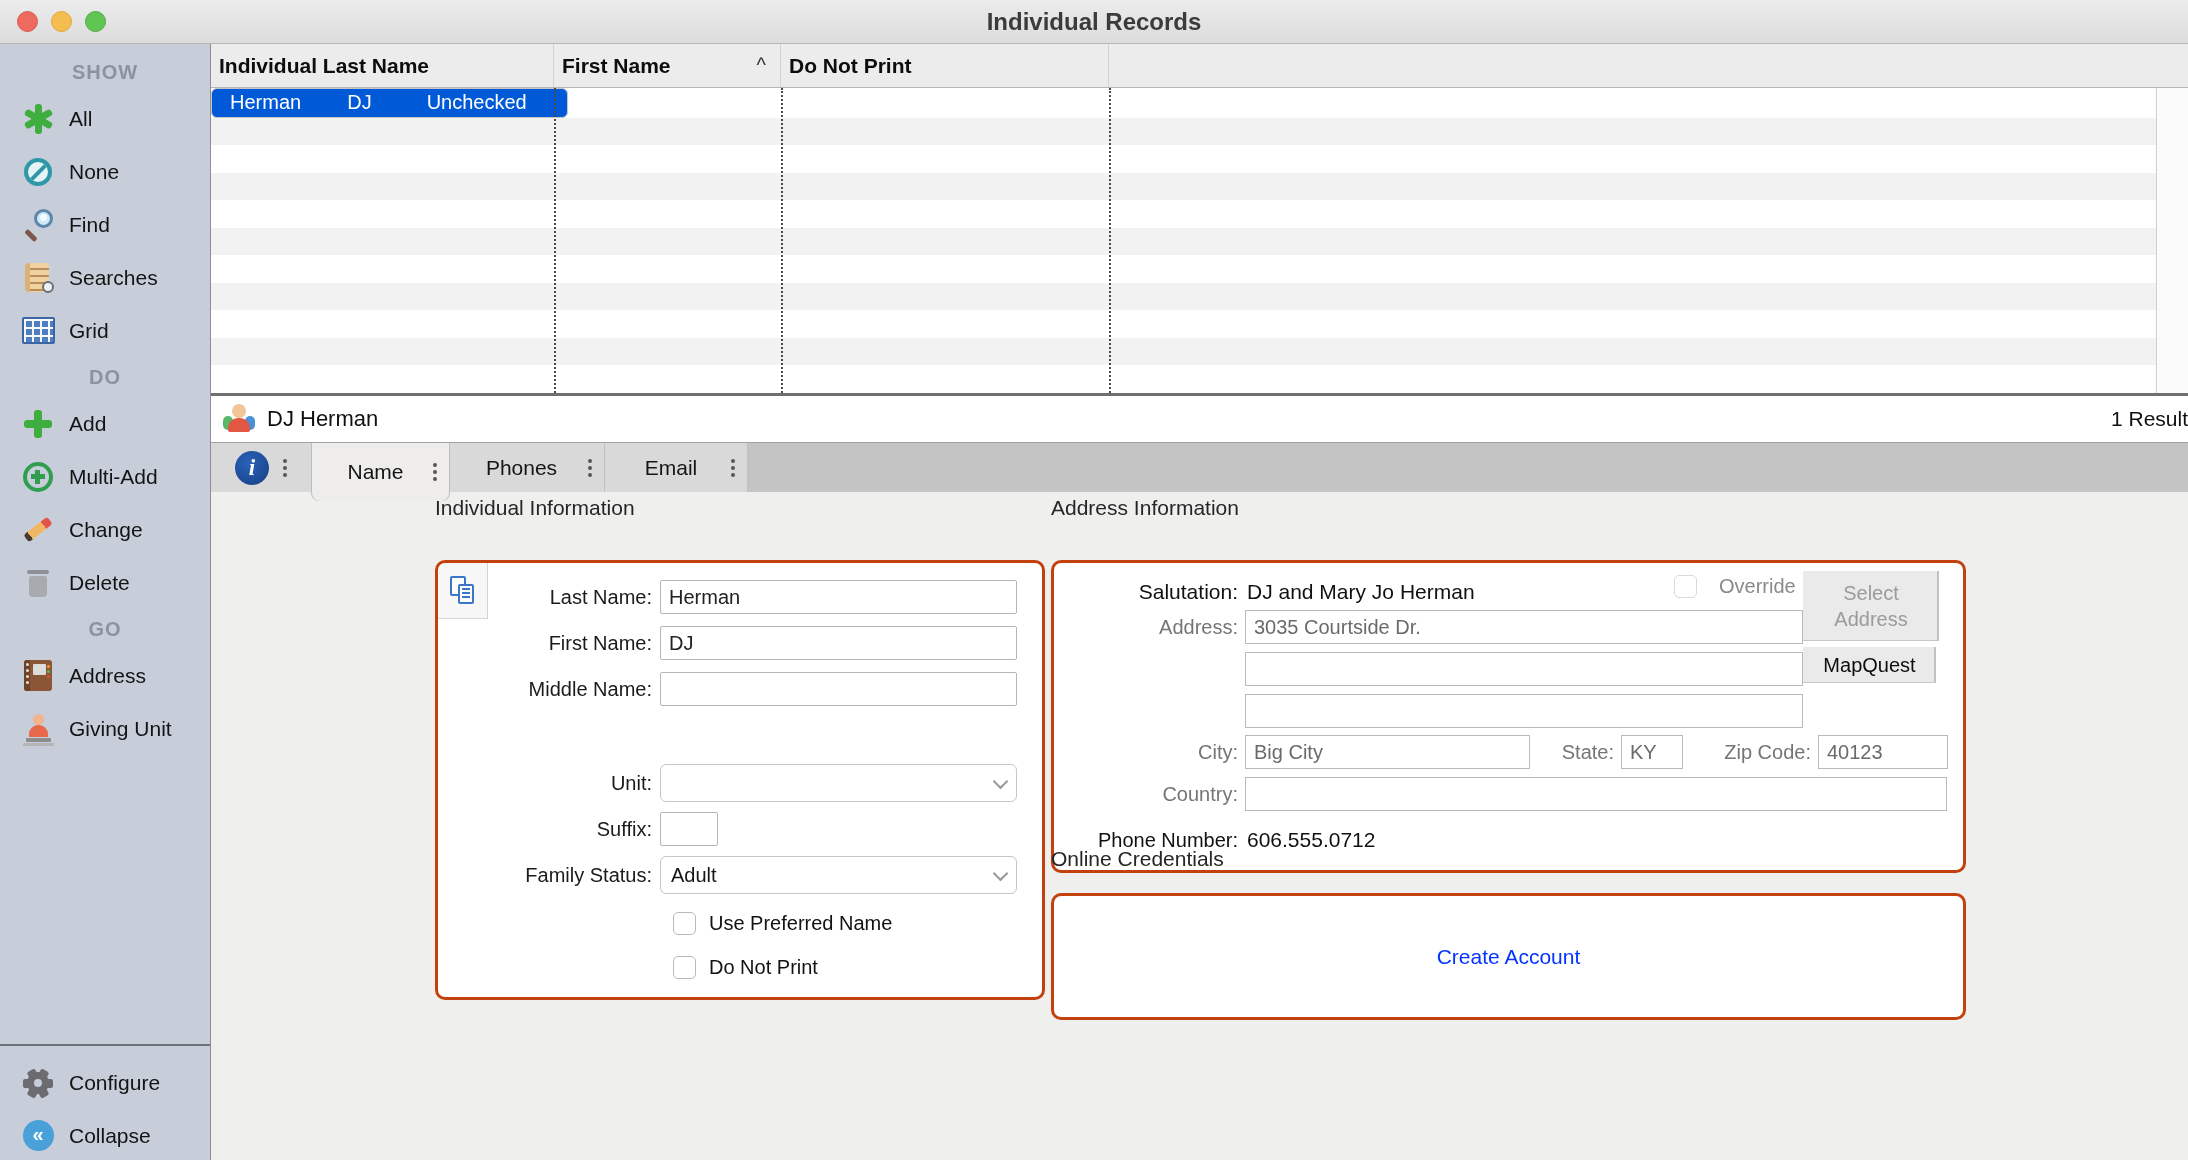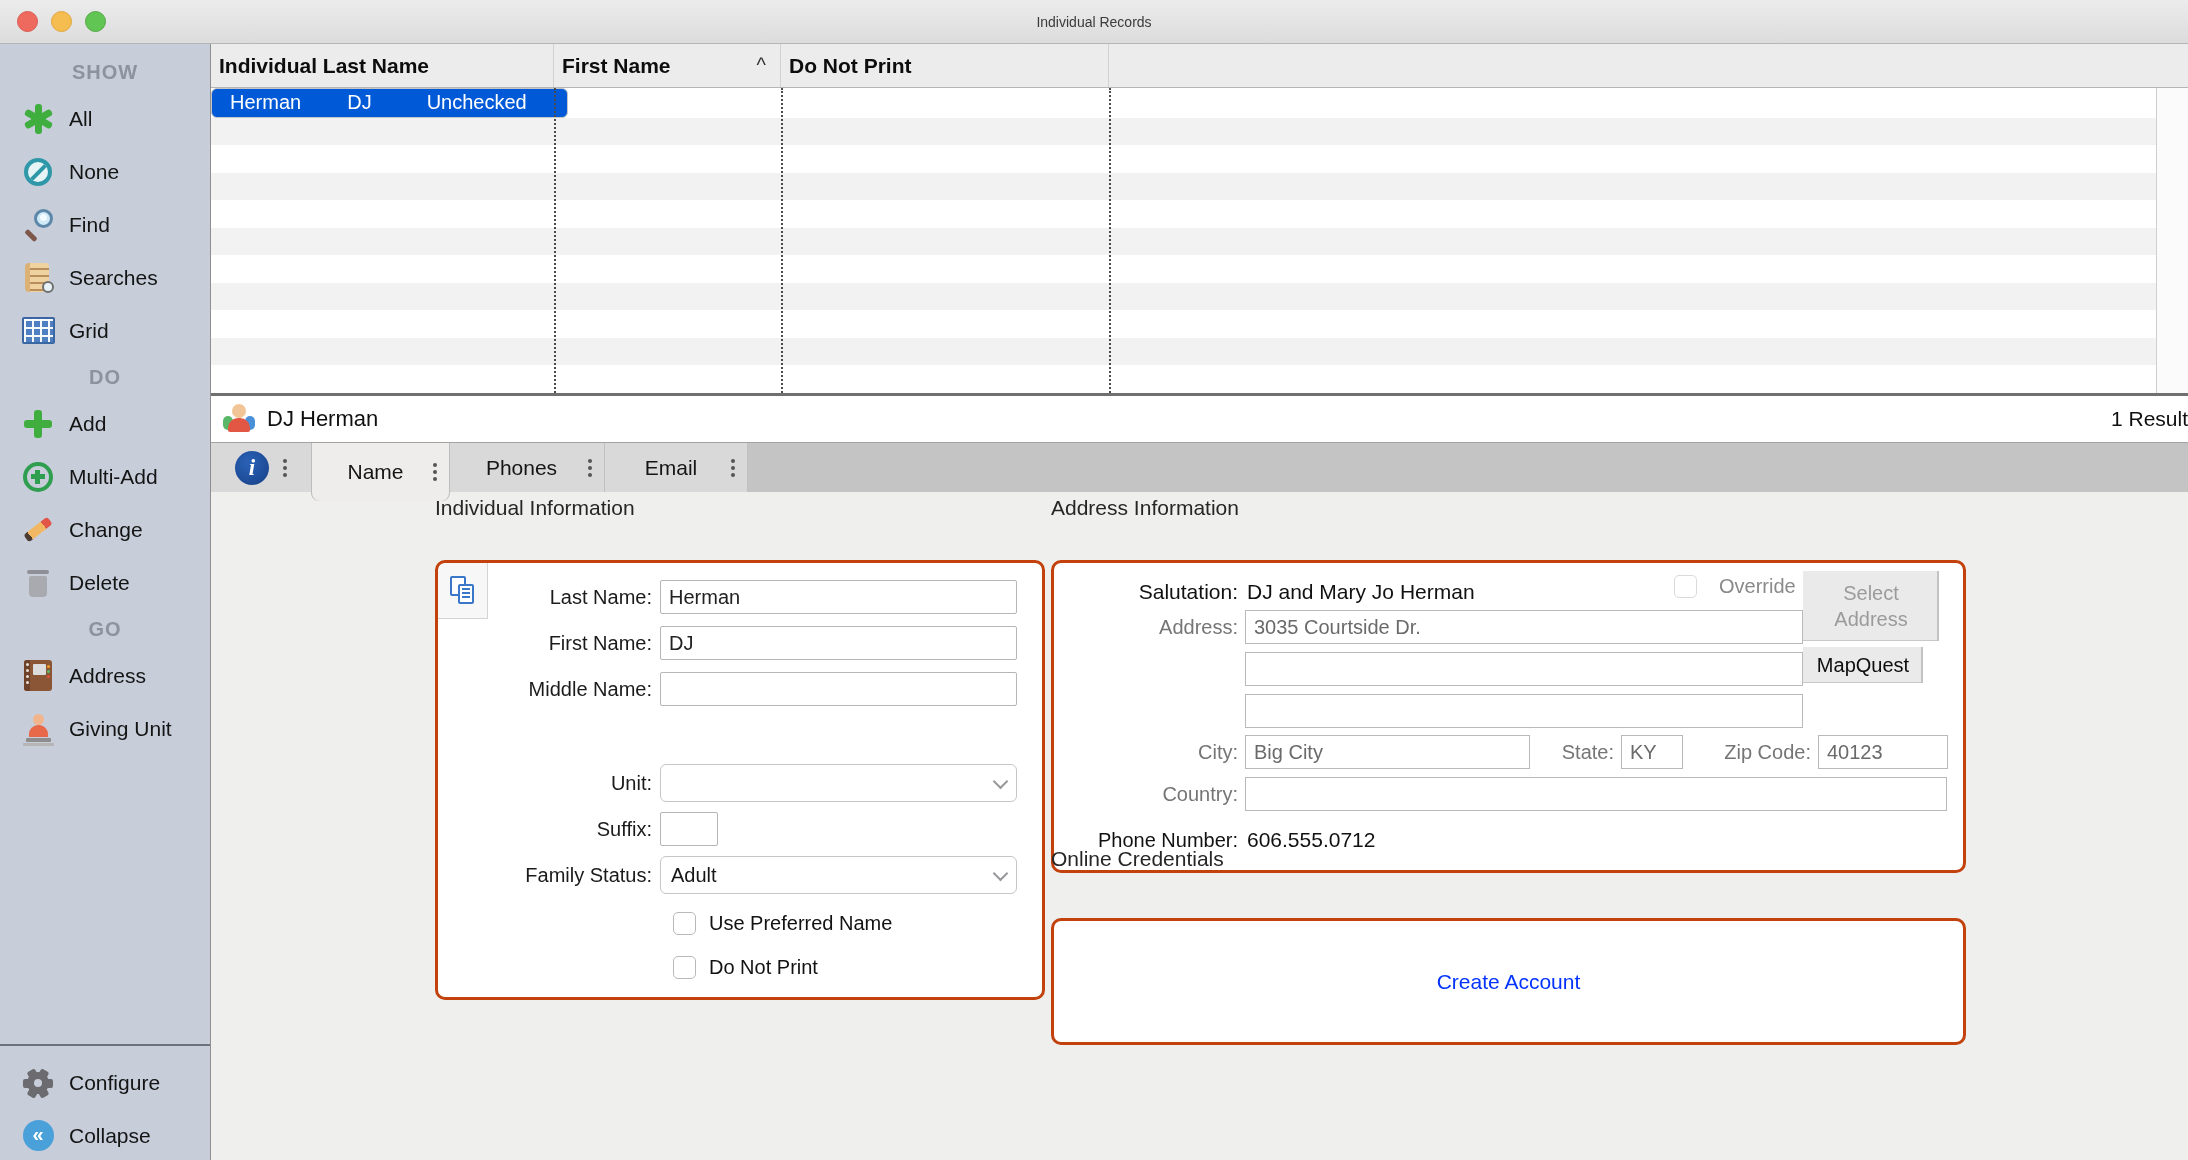--- a/index.html
+++ b/index.html
@@ -9,21 +9,21 @@
   
   .titlebar { position:absolute; left:0; top:0; width:2188px; height:44px;
     background:linear-gradient(#ececec,#dddcdc); border-bottom:1px solid #b6b6b6;
     display:flex; align-items:center; }
   .traffic { display:flex; gap:13px; padding-left:17px; }
   .tl { width:21px; height:21px; border-radius:50%; display:inline-block; }
   .tl.red    { background:#ee6a5f; border:1px solid #d95950; }
   .tl.yellow { background:#f5bd4f; border:1px solid #dfa73c; }
   .tl.green  { background:#61c554; border:1px solid #52a843; }
   .win-title { position:absolute; left:0; right:0; text-align:center;
-    font-size:14px; font-weight:normal; color:#3b3b3b; }
+    font-size:24px; font-weight:bold; color:#3b3b3b; }
 
   
   .sidebar { position:absolute; left:0; top:44px; width:211px; height:1116px;
     background:#c7ceda; border-right:1px solid #8e8e8e; padding-top:8px; }
   .side-sec { height:40px; display:flex; align-items:center; justify-content:center;
     font-size:20px; font-weight:bold; color:#8d939e; letter-spacing:1px; }
   .side-item { height:53px; display:flex; align-items:center; cursor:default; }
   .side-item .ibox { width:36px; height:36px; margin:0 13px 0 20px; position:relative;
     display:flex; align-items:center; justify-content:center; flex:none; }
   .side-label { font-size:21px; color:#141414; }
@@ -145,21 +145,21 @@
   .tab.t-name { width:137px; } .tab.t-phones { width:156px; } .tab.t-email { width:143px; }
   .tab.active { background:#eeedec; height:58px; z-index:3; border-radius:0 0 8px 8px;
     border-right:none; box-shadow:1px 0 0 #bdbdbd,-1px 0 0 #bdbdbd; }
 
   
   .content { position:absolute; left:211px; top:492px; width:1977px; height:668px; background:#efefee; }
   .gtitle { position:absolute; font-size:21px; color:#262626; }
   .panel { position:absolute; background:#fff; border:3px solid #c2410c; border-radius:10px;margin-top:35px; }
   .p-indiv { left:224px; top:33px; width:610px; height:440px; }
   .p-addr  { left:840px; top:33px; width:915px; height:313px; }
-  .p-online{ left:840px; top:391px; width:915px; height:127px;
+  .p-online{ left:840px; top:366px; width:915px; height:127px;
     display:flex; align-items:center; justify-content:center; }
 
   .copy-cell { position:absolute; left:0; top:0; width:50px; height:56px; background:#f7f7f7;
     border-right:1px solid #d4d4d4; border-bottom:1px solid #d4d4d4; border-radius:10px 0 0 0;
     display:flex; align-items:center; justify-content:center; }
   .copy-i { position:relative; width:26px; height:30px; }
   .copy-i .d1,.copy-i .d2 { position:absolute; width:16px; height:20px; background:#fff;
     border:2px solid #3a77c8; border-radius:2px; }
   .copy-i .d1 { left:0; top:0; } .copy-i .d2 { left:8px; top:8px; }
   .copy-i .d2 i { display:block; margin:2px 0 0 2px; width:8px; height:2px; background:#3a77c8; }
@@ -186,21 +186,21 @@
   .aval { margin-left:9px; font-size:21px; color:#111; }
   input.afld { height:34px; border:1px solid #b9b9b9; background:#fff; font-size:20px; color:#6a6a6a;
     padding:0 8px; margin-left:7px; font-family:inherit; outline:none; }
   .aw558 { width:558px; } .aw285 { width:285px; } .aw62 { width:62px; } .aw130 { width:130px; } .aw702 { width:702px; }
   .ov { position:absolute; left:620px; top:12px; display:flex; align-items:center; gap:22px; }
   .ovlabel { font-size:20px; color:#8a8a8a; }
   .gbtn { position:absolute; background:#ebeaea; box-shadow:inset -2px 0 0 #c2c2c2, inset 0 -1px 0 #c8c8c8;
     display:flex; align-items:center; justify-content:center; text-align:center;
     font-size:20px; line-height:1.3; cursor:default; }
   .btn-seladdr { left:749px; top:8px; width:136px; height:70px; color:#9b9b9b; padding:0 14px; }
-  .btn-mapq   { left:749px; top:84px; width:120px; height:36px; color:#0d0d0d; }
+  .btn-mapq   { left:749px; top:84px; width:133px; height:36px; color:#0d0d0d; }
   .link { color:#0433ff; font-size:21px; cursor:pointer; }
 </style>
 </head>
 <body>
 
 <div class="titlebar">
   <div class="traffic">
     <span class="tl red"></span>
     <span class="tl yellow"></span>
     <span class="tl green"></span>

